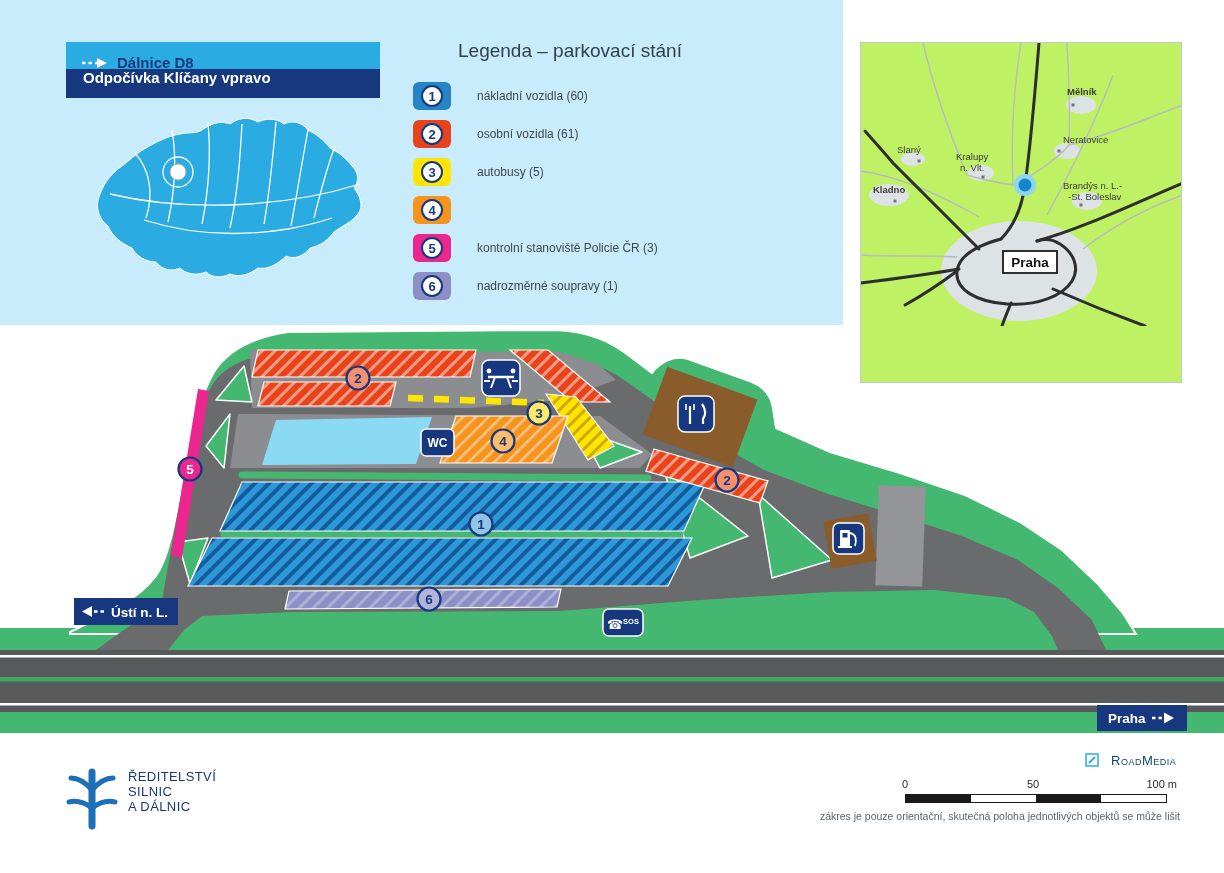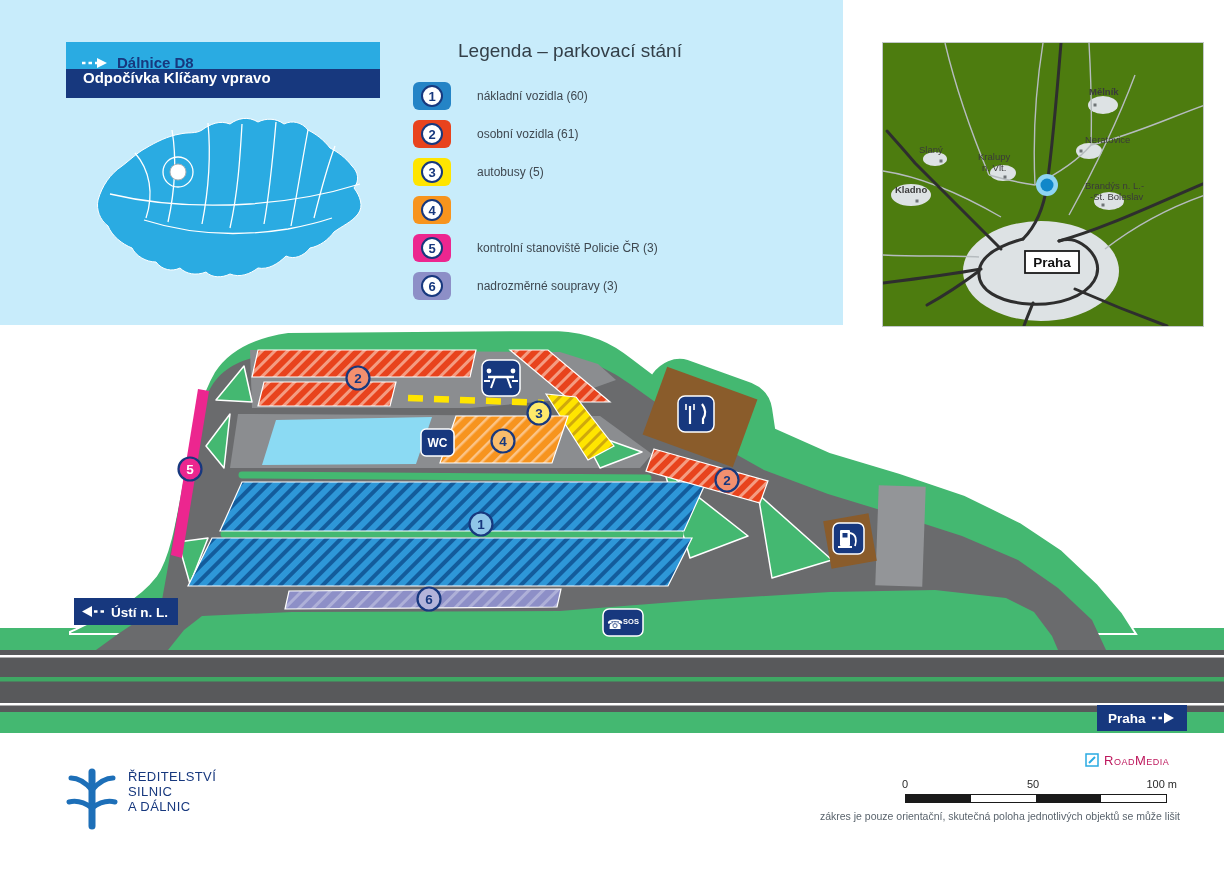--- a/index.html
+++ b/index.html
@@ -17,39 +17,39 @@
   .cz-map{position:absolute;left:80px;top:108px}
 
   .legend{position:absolute;left:413px;top:40px;width:430px}
   .legend-title{font-size:19px;color:#333f48;margin-left:45px;margin-bottom:15px}
   .legend-row{display:flex;align-items:center;height:38px}
   .chip{width:38px;height:28px;border-radius:6px;display:flex;align-items:center;justify-content:center;flex:0 0 38px}
   .chip-circle{width:22px;height:22px;border-radius:50%;background:#fff;border:2px solid #17387e;
     color:#17387e;font-weight:bold;font-size:13px;display:flex;align-items:center;justify-content:center}
   .legend-label{margin-left:26px;font-size:12px;color:#3f4850}
 
-  .inset{position:absolute;left:882px;top:42px;width:322px;height:285px;background:#4d7c0f;border:1px solid #c2c8cb;overflow:hidden}
+  .inset{position:absolute;left:860px;top:42px;width:322px;height:341px;background:#bef264;border:1px solid #c2c8cb;overflow:hidden}
 
   .plan{position:absolute;left:0;top:320px}
 
   
   .cityLabel{font-size:9.5px;fill:#3a3a3a}
   .cityBold{font-weight:bold}
   .prahaLabel{font-size:13.5px;font-weight:bold;fill:#111;text-anchor:middle}
   .badgeNum{font-size:13.5px;font-weight:bold;fill:#17387e;text-anchor:middle}
   .badgeNumW{font-size:13.5px;font-weight:bold;fill:#ffffff;text-anchor:middle}
   .signText{fill:#fff;font-weight:bold;font-size:13.5px}
   .signSmall{fill:#fff;font-weight:bold;font-size:7.5px;text-anchor:middle}
   .wcText{fill:#fff;font-weight:bold;font-size:12px;text-anchor:middle}
   .phoneGlyph{fill:#fff;font-size:13px;text-anchor:middle}
 
   .footer-rsd{position:absolute;left:66px;top:760px;display:flex}
   .rsd-text{margin-left:10px;margin-top:9px;color:#17387e;font-weight:normal;font-size:13px;line-height:15px;letter-spacing:.4px}
 
-  .roadmedia{position:absolute;left:1085px;top:753px;display:flex;align-items:center;gap:5px;color:#be185d;font-size:13px}
+  .roadmedia{position:absolute;left:1085px;top:753px;display:flex;align-items:center;gap:12px;color:#0c4a6e;font-size:13px}
   .rm-text{font-variant:small-caps;letter-spacing:.5px}
 
   .scalebar{position:absolute;left:905px;top:778px;width:262px}
   .scale-labels{position:relative;height:14px;font-size:11px;color:#2a2a2a}
   .scale-labels .t0{position:absolute;left:-3px}
   .scale-labels .t50{position:absolute;left:122px}
   .scale-labels .t100{position:absolute;right:-10px}
   .bar{margin-top:2px;height:9px;border:1px solid #1a1a1a;display:flex}
   .bar div{flex:1}
   .seg-b{background:#1a1a1a}.seg-w{background:#ffffff}
@@ -126,21 +126,21 @@
     <div class="legend-row">
       <span class="chip" style="background:#ec268f">
         <span class="chip-circle">5</span>
       </span>
       <span class="legend-label">kontrolní stanoviště Policie ČR (3)</span>
     </div>
     <div class="legend-row">
       <span class="chip" style="background:#8d8fc7">
         <span class="chip-circle">6</span>
       </span>
-      <span class="legend-label">nadrozměrné soupravy (3)</span>
+      <span class="legend-label">nadrozměrné soupravy (1)</span>
     </div>
   </div>
 
   <div class="inset">
     <svg width="322" height="283">
       <g fill="#dde2e4">
         <ellipse cx="158" cy="228" rx="78" ry="50"></ellipse>
         <ellipse cx="28" cy="152" rx="20" ry="11"></ellipse>
         <ellipse cx="120" cy="130" rx="13" ry="8"></ellipse>
         <ellipse cx="206" cy="108" rx="13" ry="8"></ellipse>

